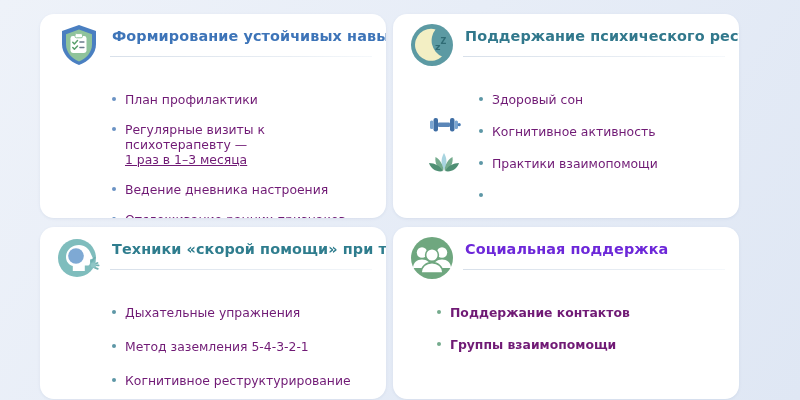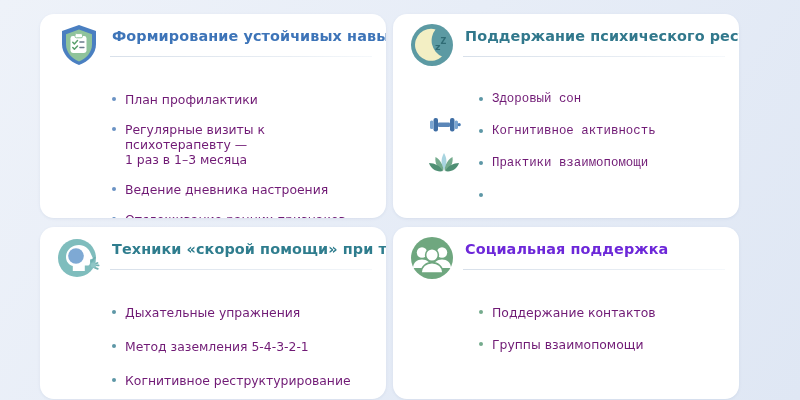--- a/index.html
+++ b/index.html
@@ -55,31 +55,31 @@
   ul.items li .dot{
     position:absolute;left:0;top:5px;width:4px;height:4px;border-radius:50%;
   }
   .c1 ul.items li .dot{background:#6b93c4;}
   .c2 ul.items li .dot{background:#5d97a6;}
   .c3 ul.items li .dot{background:#5d97a6;}
   .c4 ul.items li .dot{background:#74ab8d;}
 
   .c1 ul.items{padding-top:22px;}
   .c1 ul.items li{margin-bottom:15px;}
-  .c2 ul.items{padding-top:22px;padding-left:86px;font-family:Liberation Mono, monospace;}
+  .c2 ul.items{padding-top:22px;padding-left:86px;}
   .c2 ul.items li{margin-bottom:17px;}
   .c3 ul.items{padding-top:22px;}
   .c3 ul.items li{margin-bottom:19px;}
-  .c4 ul.items{padding-top:22px;padding-left:86px;}
+  .c4 ul.items{padding-top:22px;padding-left:44px;font-weight:bold;}
   .c4 ul.items li{margin-bottom:17px;}
 
   .side-icon{position:absolute;width:34px;height:26px;left:34px;}
   .si-dumbbell{top:98px;}
   .si-lotus{top:136px;}
-  .sub{display:block;}
+  .sub{display:block;text-decoration:underline;}
 </style>
 </head>
 <body>
 
 <div class="board">
   <div class="grid">
 
     <div class="card c1">
       <div class="card-head">
         <div class="icon-wrap">

